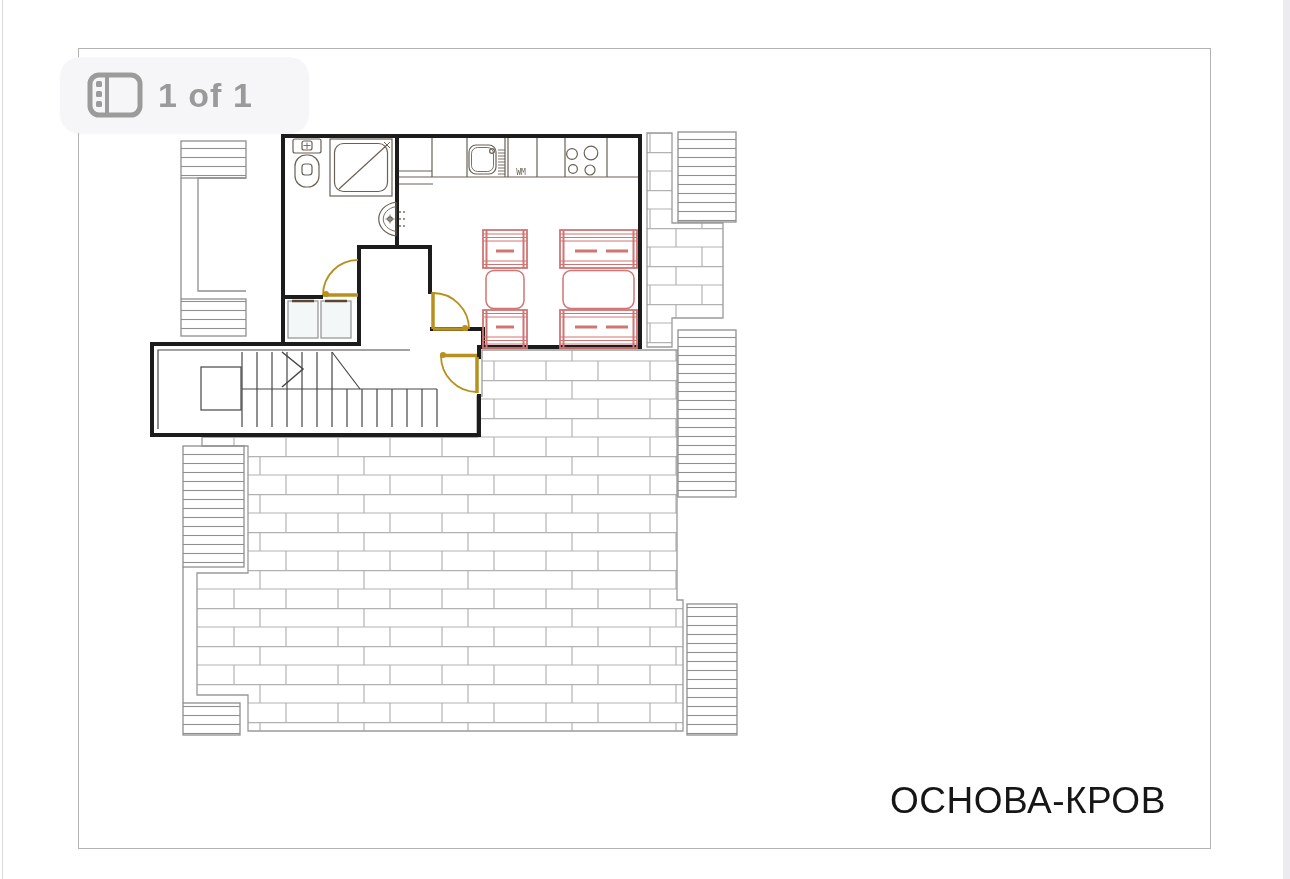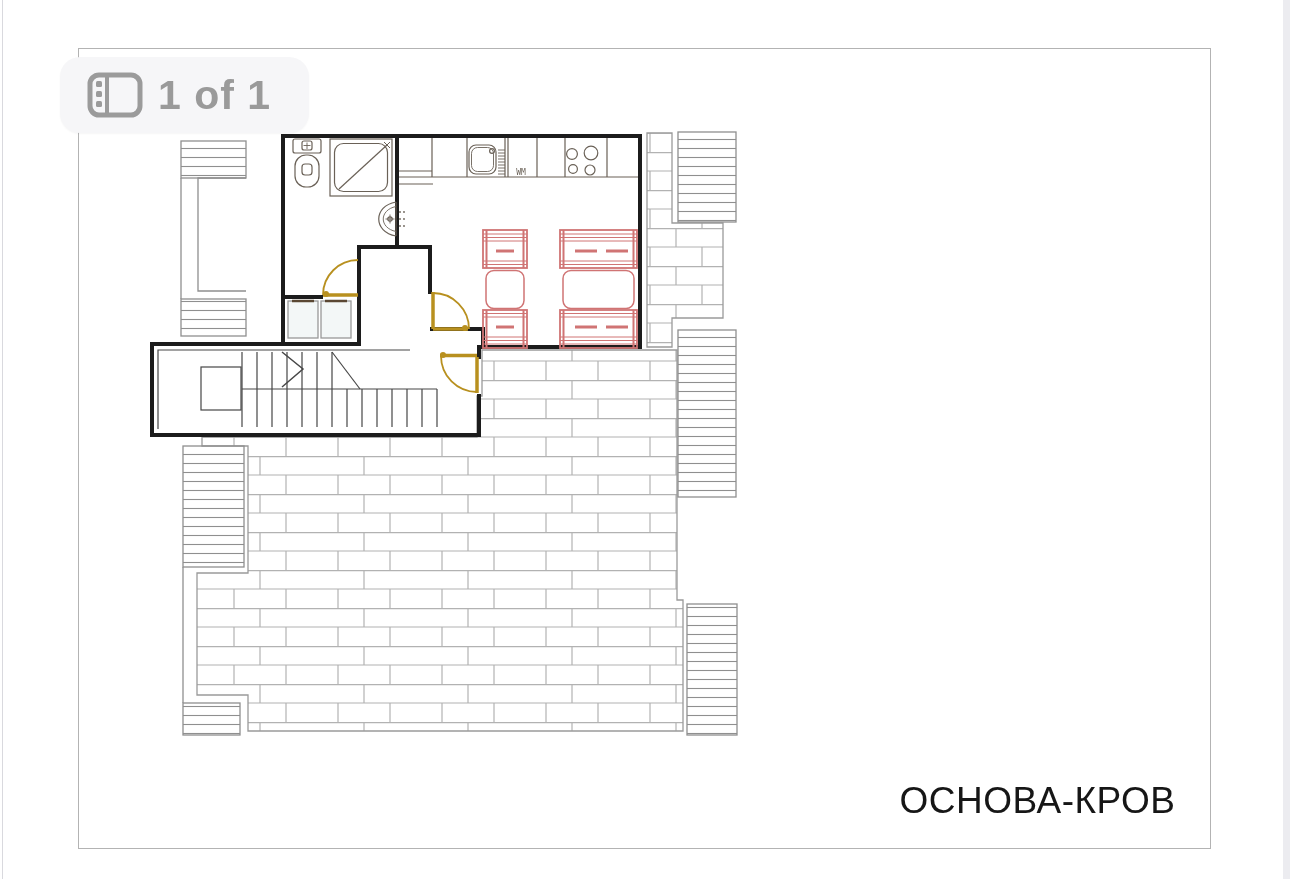--- a/index.html
+++ b/index.html
@@ -2,22 +2,22 @@
 <html><head>
 <meta charset="utf-8">
 <style>
   html,body{margin:0;padding:0;background:#ffffff;font-family:"Liberation Sans",sans-serif;}
   .viewport{position:relative;width:1290px;height:879px;background:#ffffff;overflow:hidden;}
   .left-border{position:absolute;left:2px;top:0;width:1px;height:100%;background:#d9d9de;}
   .scrollbar-track{position:absolute;right:0;top:0;width:7px;height:100%;background:#ececf0;}
   .sheet{position:absolute;left:78px;top:48px;width:1131px;height:799px;background:#ffffff;border:1px solid #b3b3b3;}
   .plan-svg{position:absolute;left:0;top:0;width:1290px;height:879px;}
   .page-badge{position:absolute;left:60px;top:57px;width:249px;height:76px;border-radius:20px;background:#f6f6f8;display:flex;align-items:center;gap:14px;padding-left:26px;box-sizing:border-box;box-shadow:0 1px 2px rgba(0,0,0,0.04);}
-  .page-badge .label{font-size:41px;font-weight:700;color:#9a9a9a;letter-spacing:1px;}
-  .drawing-title{position:absolute;left:890px;top:780px;width:295px;text-align:center;font-size:37px;color:#161616;letter-spacing:0.5px;}
+  .page-badge .label{font-size:34px;font-weight:700;color:#9a9a9a;letter-spacing:1px;}
+  .drawing-title{position:absolute;left:890px;top:780px;width:295px;text-align:left;font-size:37px;color:#161616;letter-spacing:0.5px;}
 </style>
 </head>
 <body>
 
 <div class="viewport">
 
   <div class="left-border"></div>
 
   <div class="sheet"></div>
 

